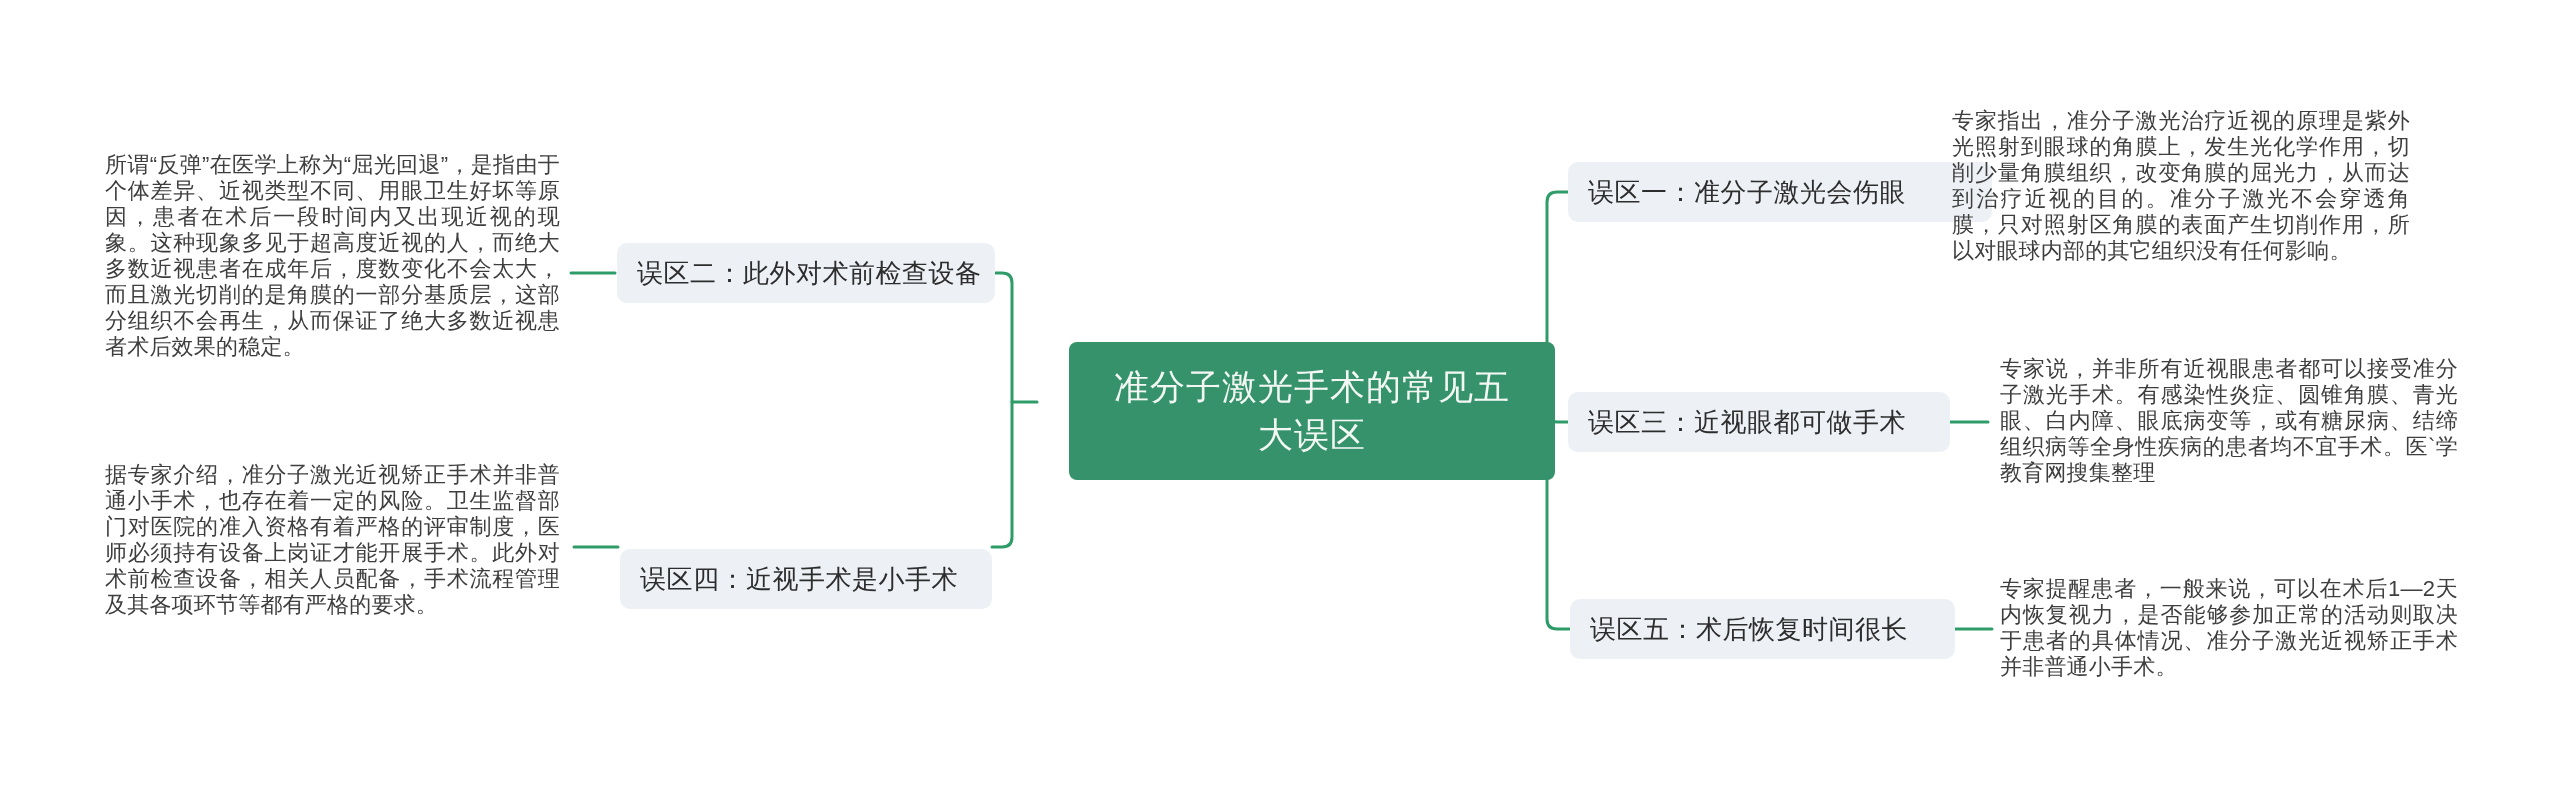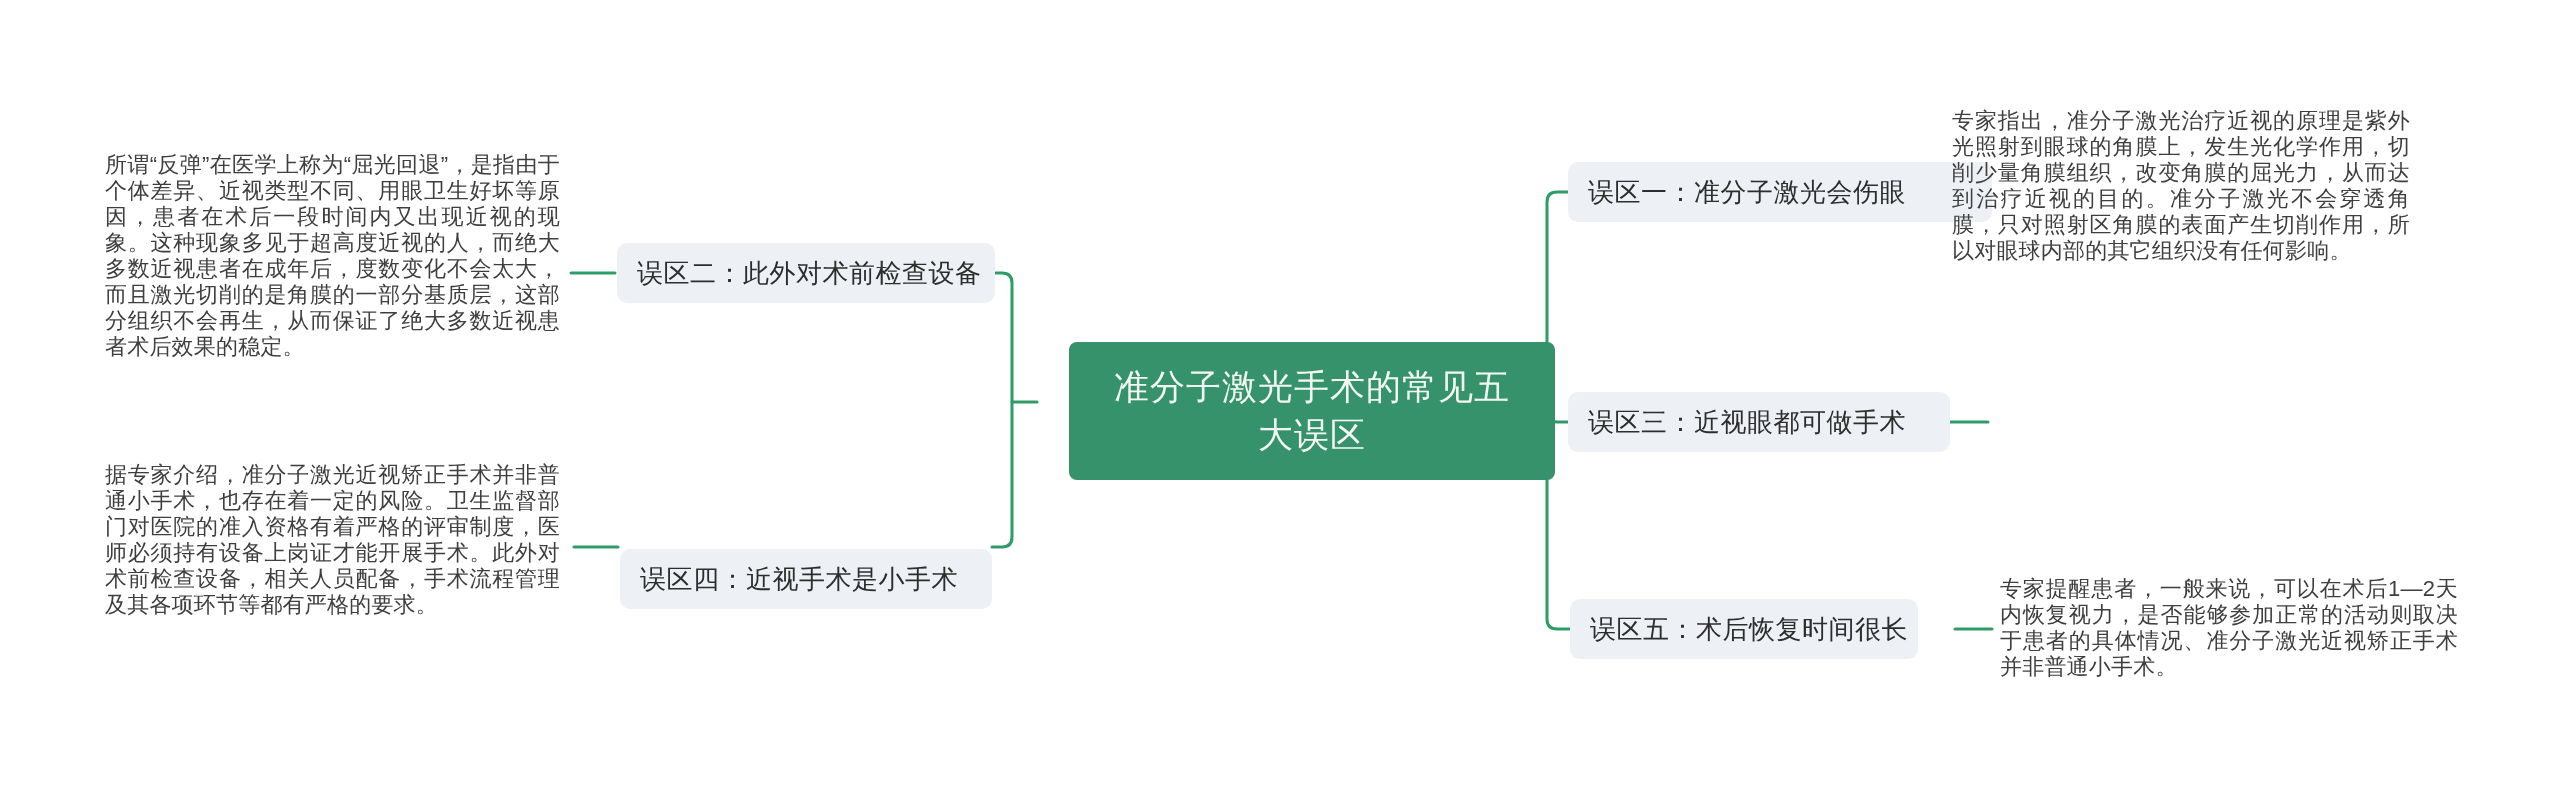--- a/index.html
+++ b/index.html
@@ -40,21 +40,21 @@
     display: flex; align-items: center;
     padding: 0 20px;
     box-sizing: border-box;
     white-space: nowrap;
     letter-spacing: 0.5px;
   }
   .node-m2 { left: 617px;  top: 243px; width: 378px; }
   .node-m4 { left: 620px;  top: 517px; width: 372px; margin-top: 32px; }
   .node-m1 { left: 1568px; top: 162px; width: 424px; }
   .node-m3 { left: 1568px; top: 392px; width: 382px; }
-  .node-m5 { left: 1570px; top: 599px; width: 348px; }
+  .node-m5 { left: 1570px; top: 599px; width: 385px; }
 
   .note {
     position: absolute;
     font-size: 22px;
     line-height: 26px;
     color: #3e3e3e;
     text-align: justify;
     letter-spacing: 0.2px;
   }
   .note-l1 { left: 105px;  top: 152px; width: 455px; }
@@ -91,15 +91,16 @@
   <div class="topic-node node-m4">误区四：近视手术是小手术</div>
 
   <div class="topic-node node-m1">误区一：准分子激光会伤眼</div>
   <div class="topic-node node-m3">误区三：近视眼都可做手术</div>
   <div class="topic-node node-m5">误区五：术后恢复时间很长</div>
 
   <div class="note note-l1">所谓“反弹”在医学上称为“屈光回退”，是指由于个体差异、近视类型不同、用眼卫生好坏等原因，患者在术后一段时间内又出现近视的现象。这种现象多见于超高度近视的人，而绝大多数近视患者在成年后，度数变化不会太大，而且激光切削的是角膜的一部分基质层，这部分组织不会再生，从而保证了绝大多数近视患者术后效果的稳定。</div>
   <div class="note note-l2">据专家介绍，准分子激光近视矫正手术并非普通小手术，也存在着一定的风险。卫生监督部门对医院的准入资格有着严格的评审制度，医师必须持有设备上岗证才能开展手术。此外对术前检查设备，相关人员配备，手术流程管理及其各项环节等都有严格的要求。</div>
 
   <div class="note note-r1">专家指出，准分子激光治疗近视的原理是紫外光照射到眼球的角膜上，发生光化学作用，切削少量角膜组织，改变角膜的屈光力，从而达到治疗近视的目的。准分子激光不会穿透角膜，只对照射区角膜的表面产生切削作用，所以对眼球内部的其它组织没有任何影响。</div>
+  <div class="note note-r2">专家说，并非所有近视眼患者都可以接受准分子激光手术。有感染性炎症、圆锥角膜、青光眼、白内障、眼底病变等，或有糖尿病、结缔组织病等全身性疾病的患者均不宜手术。医`学教育网搜集整理</div>
   <div class="note note-r3">专家提醒患者，一般来说，可以在术后1—2天内恢复视力，是否能够参加正常的活动则取决于患者的具体情况、准分子激光近视矫正手术并非普通小手术。</div>
 
 </div>
 
 </body></html>

